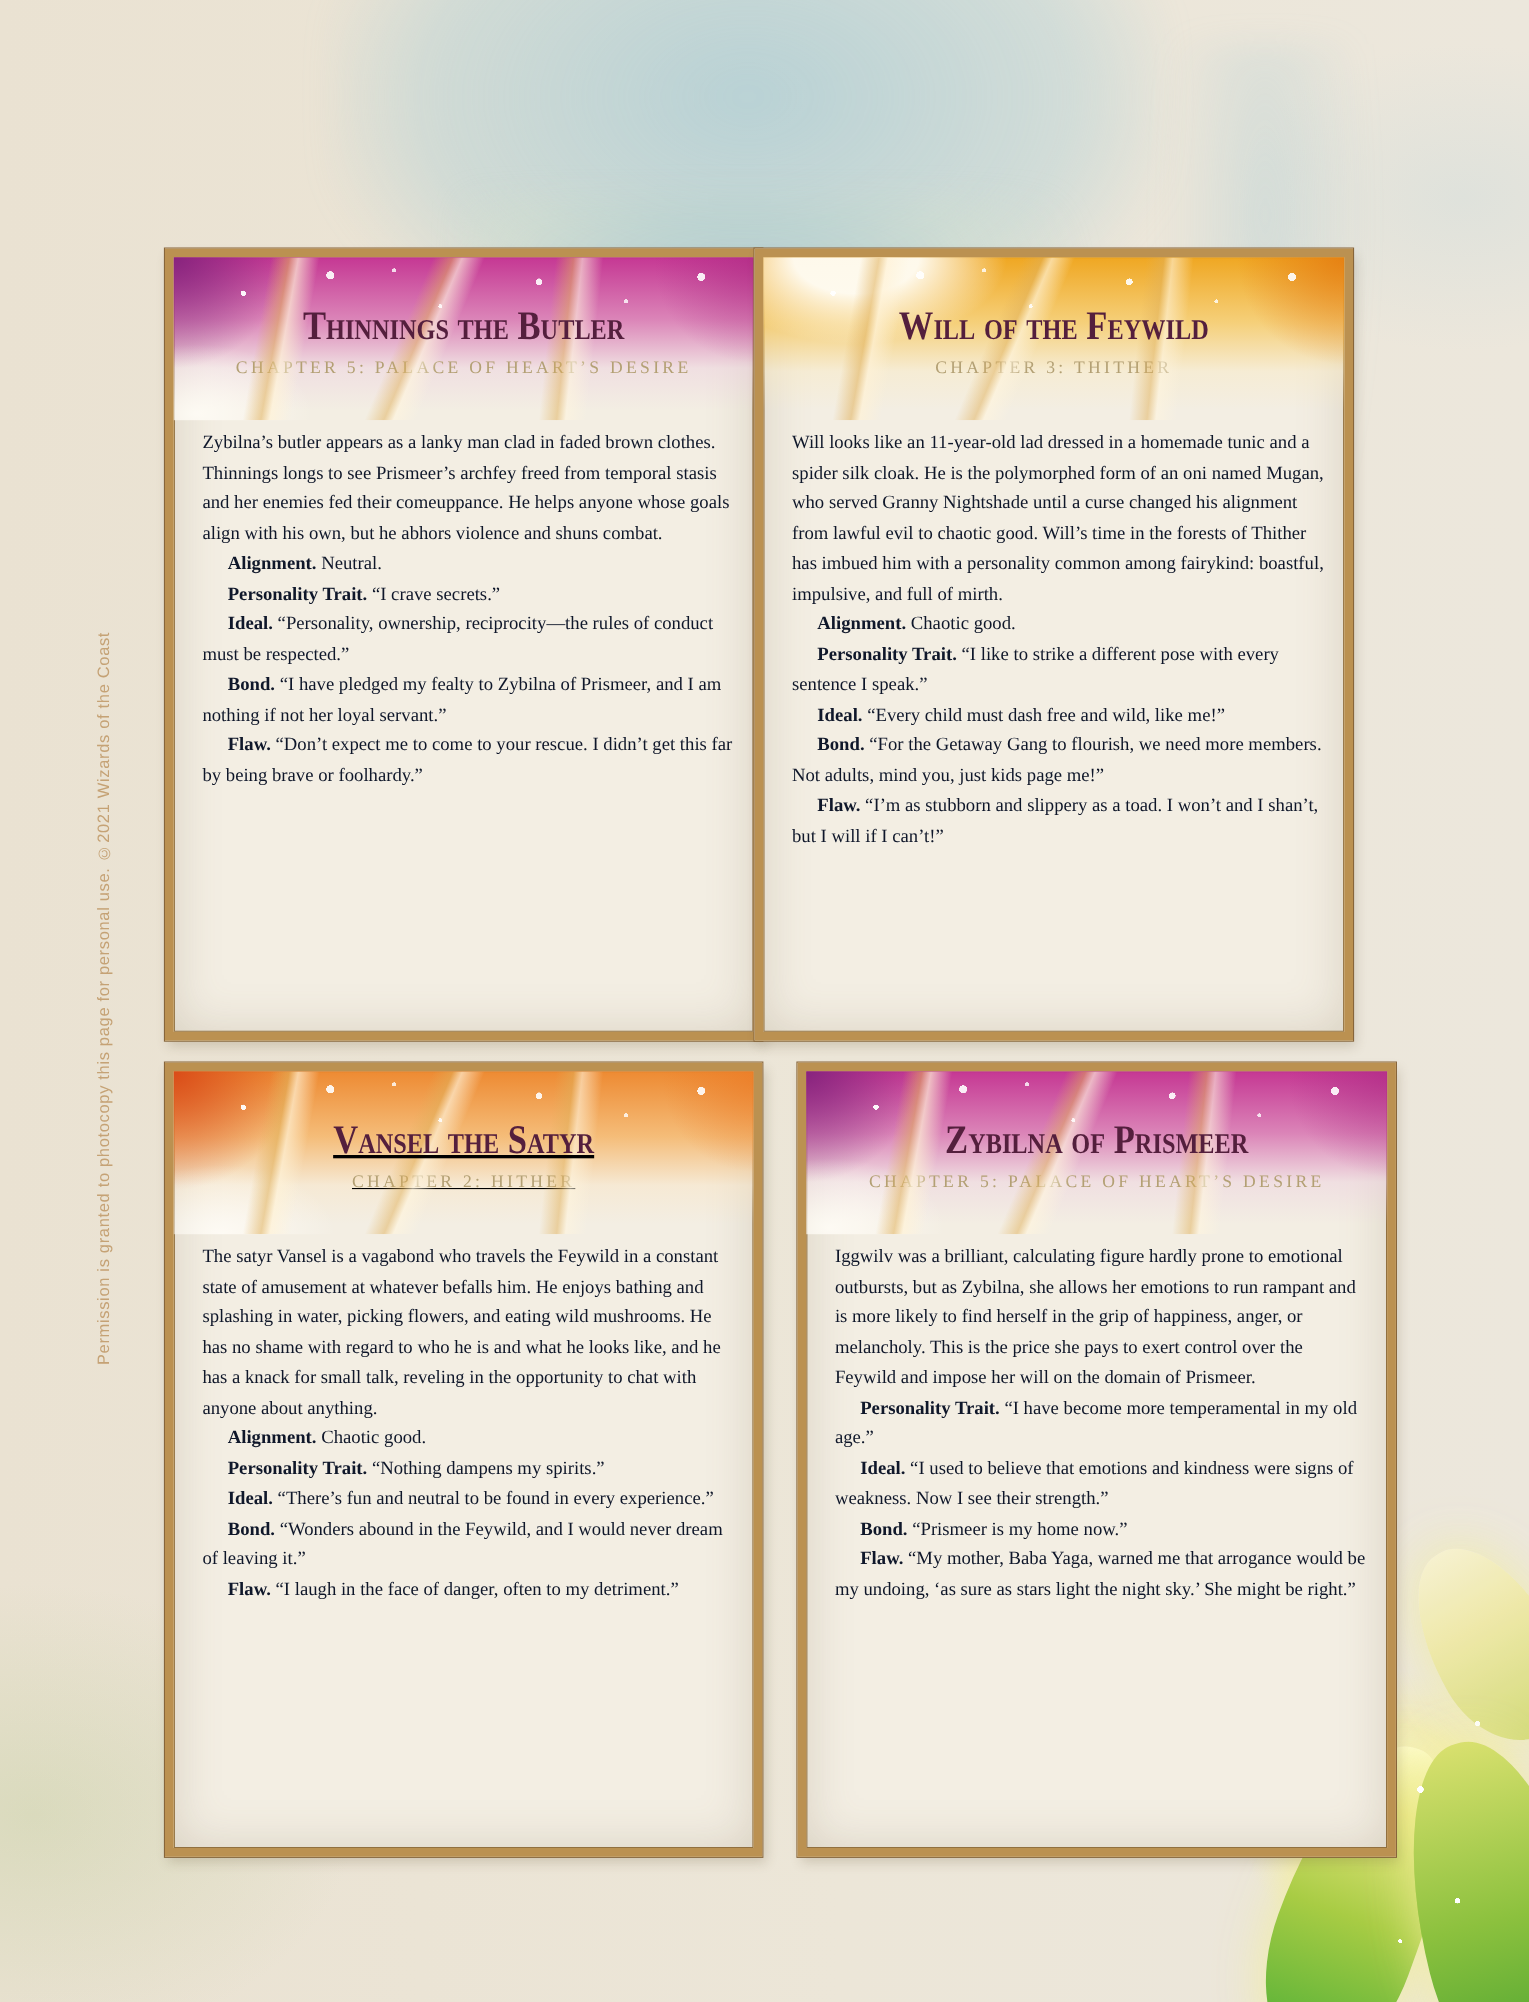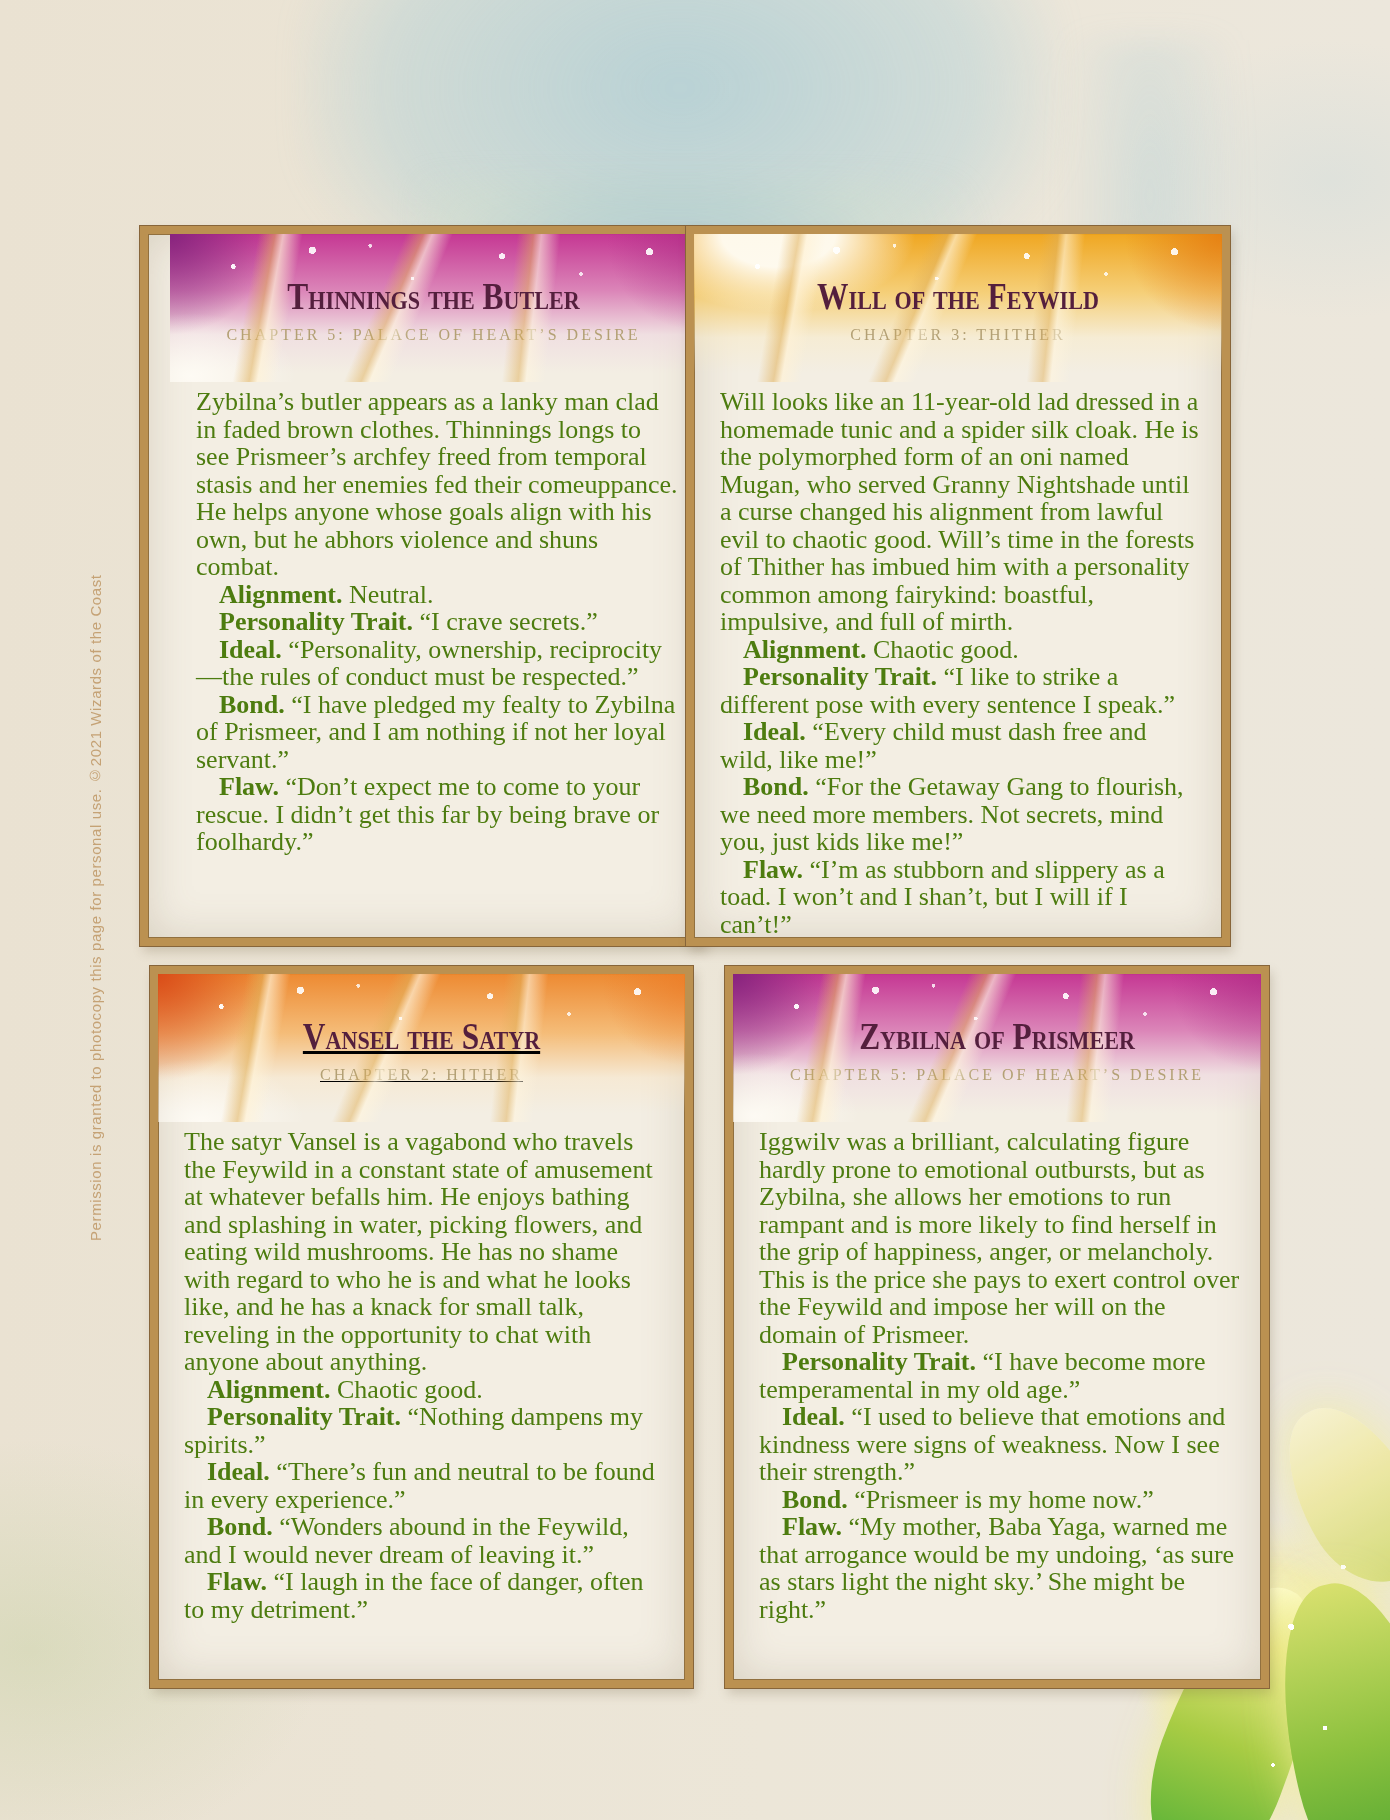--- a/index.html
+++ b/index.html
@@ -50,21 +50,21 @@
     font-family:"Liberation Sans", sans-serif;font-size:15px;letter-spacing:.6px;
     color:#c5a275;white-space:nowrap;
   }
   
   .card{
     position:absolute;background:#f3eee3;
     border:8px solid #bb9151;
     box-shadow:0 0 0 1px #87653a, inset 0 0 0 1px #91703f,
                inset 0 0 44px rgba(125,105,75,.22), 3px 6px 10px rgba(100,80,50,.22);
   }
-  .p1{left:140px;top:226px;width:527px;height:704px;padding-left:22px;}
+  .p1{left:150px;top:226px;width:527px;height:704px;}
   .p2{left:686px;top:226px;width:528px;height:704px;}
   .p3{left:150px;top:966px;width:527px;height:706px;}
   .p4{left:725px;top:966px;width:528px;height:706px;}
   .hdr{position:relative;height:148px;overflow:hidden;}
   .hdr::before{content:"";position:absolute;inset:0;
     background:
       radial-gradient(circle 4px at 12% 22%, rgba(255,255,255,.95) 60%, transparent 62%),
       radial-gradient(circle 6px at 27% 11%, rgba(255,255,255,.9) 60%, transparent 62%),
       radial-gradient(circle 3px at 46% 30%, rgba(255,255,255,.85) 60%, transparent 62%),
       radial-gradient(circle 5px at 63% 15%, rgba(255,255,255,.9) 60%, transparent 62%),
@@ -101,21 +101,21 @@
     font:700 37px/1 "Liberation Serif", serif;
     font-variant:small-caps;letter-spacing:0;
     transform:scaleX(.85);
     color:#541f3d;
   }
   .chapter{
     margin-top:12px;text-align:center;
     font:400 16px/1 "Liberation Serif", serif;
     letter-spacing:3px;color:#b3a074;
   }
-  .body{padding:6px 18px 0 26px;font-size:26px;line-height:27.5px;color:#4d7c0f;}
+  .body{padding:6px 18px 0 26px;font-size:17px;line-height:27.5px;color:#0f172a;}
   .body p{margin:0;}
   .trait{text-indent:23px;}
   .tl{font-weight:700;}
 </style>
 </head>
 <body>
 
 <div class="wash wash-a"></div>
 <div class="wash wash-b"></div>
 <div class="wash wash-c"></div>
@@ -148,21 +148,21 @@
 <section class="card theme-gold p2">
   <div class="hdr">
     <h2 class="title">Will of the Feywild</h2>
     <div class="chapter">CHAPTER 3: THITHER</div>
   </div>
   <div class="body">
     <p class="intro">Will looks like an 11-year-old lad dressed in a homemade tunic and a spider silk cloak. He is the polymorphed form of an oni named Mugan, who served Granny Nightshade until a curse changed his alignment from lawful evil to chaotic good. Will’s time in the forests of Thither has imbued him with a personality common among fairykind: boastful, impulsive, and full of mirth.</p>
     <p class="trait"><b class="tl">Alignment.</b> <span>Chaotic good.</span></p>
     <p class="trait"><b class="tl">Personality Trait.</b> <span>“I like to strike a different pose with every sentence I speak.”</span></p>
     <p class="trait"><b class="tl">Ideal.</b> <span>“Every child must dash free and wild, like me!”</span></p>
-    <p class="trait"><b class="tl">Bond.</b> <span>“For the Getaway Gang to flourish, we need more members. Not secrets, mind you, just kids like me!”</span></p>
+    <p class="trait"><b class="tl">Bond.</b> <span>“For the Getaway Gang to flourish, we need more members. Not adults, mind you, just kids page me!”</span></p>
     <p class="trait"><b class="tl">Flaw.</b> <span>“I’m as stubborn and slippery as a toad. I won’t and I shan’t, but I will if I can’t!”</span></p>
   </div>
 </section>
 
 <section class="card theme-orange p3">
   <div class="hdr">
     <h2 class="title">Vansel the Satyr</h2>
     <div class="chapter">CHAPTER 2: HITHER</div>
   </div>
   <div class="body">

